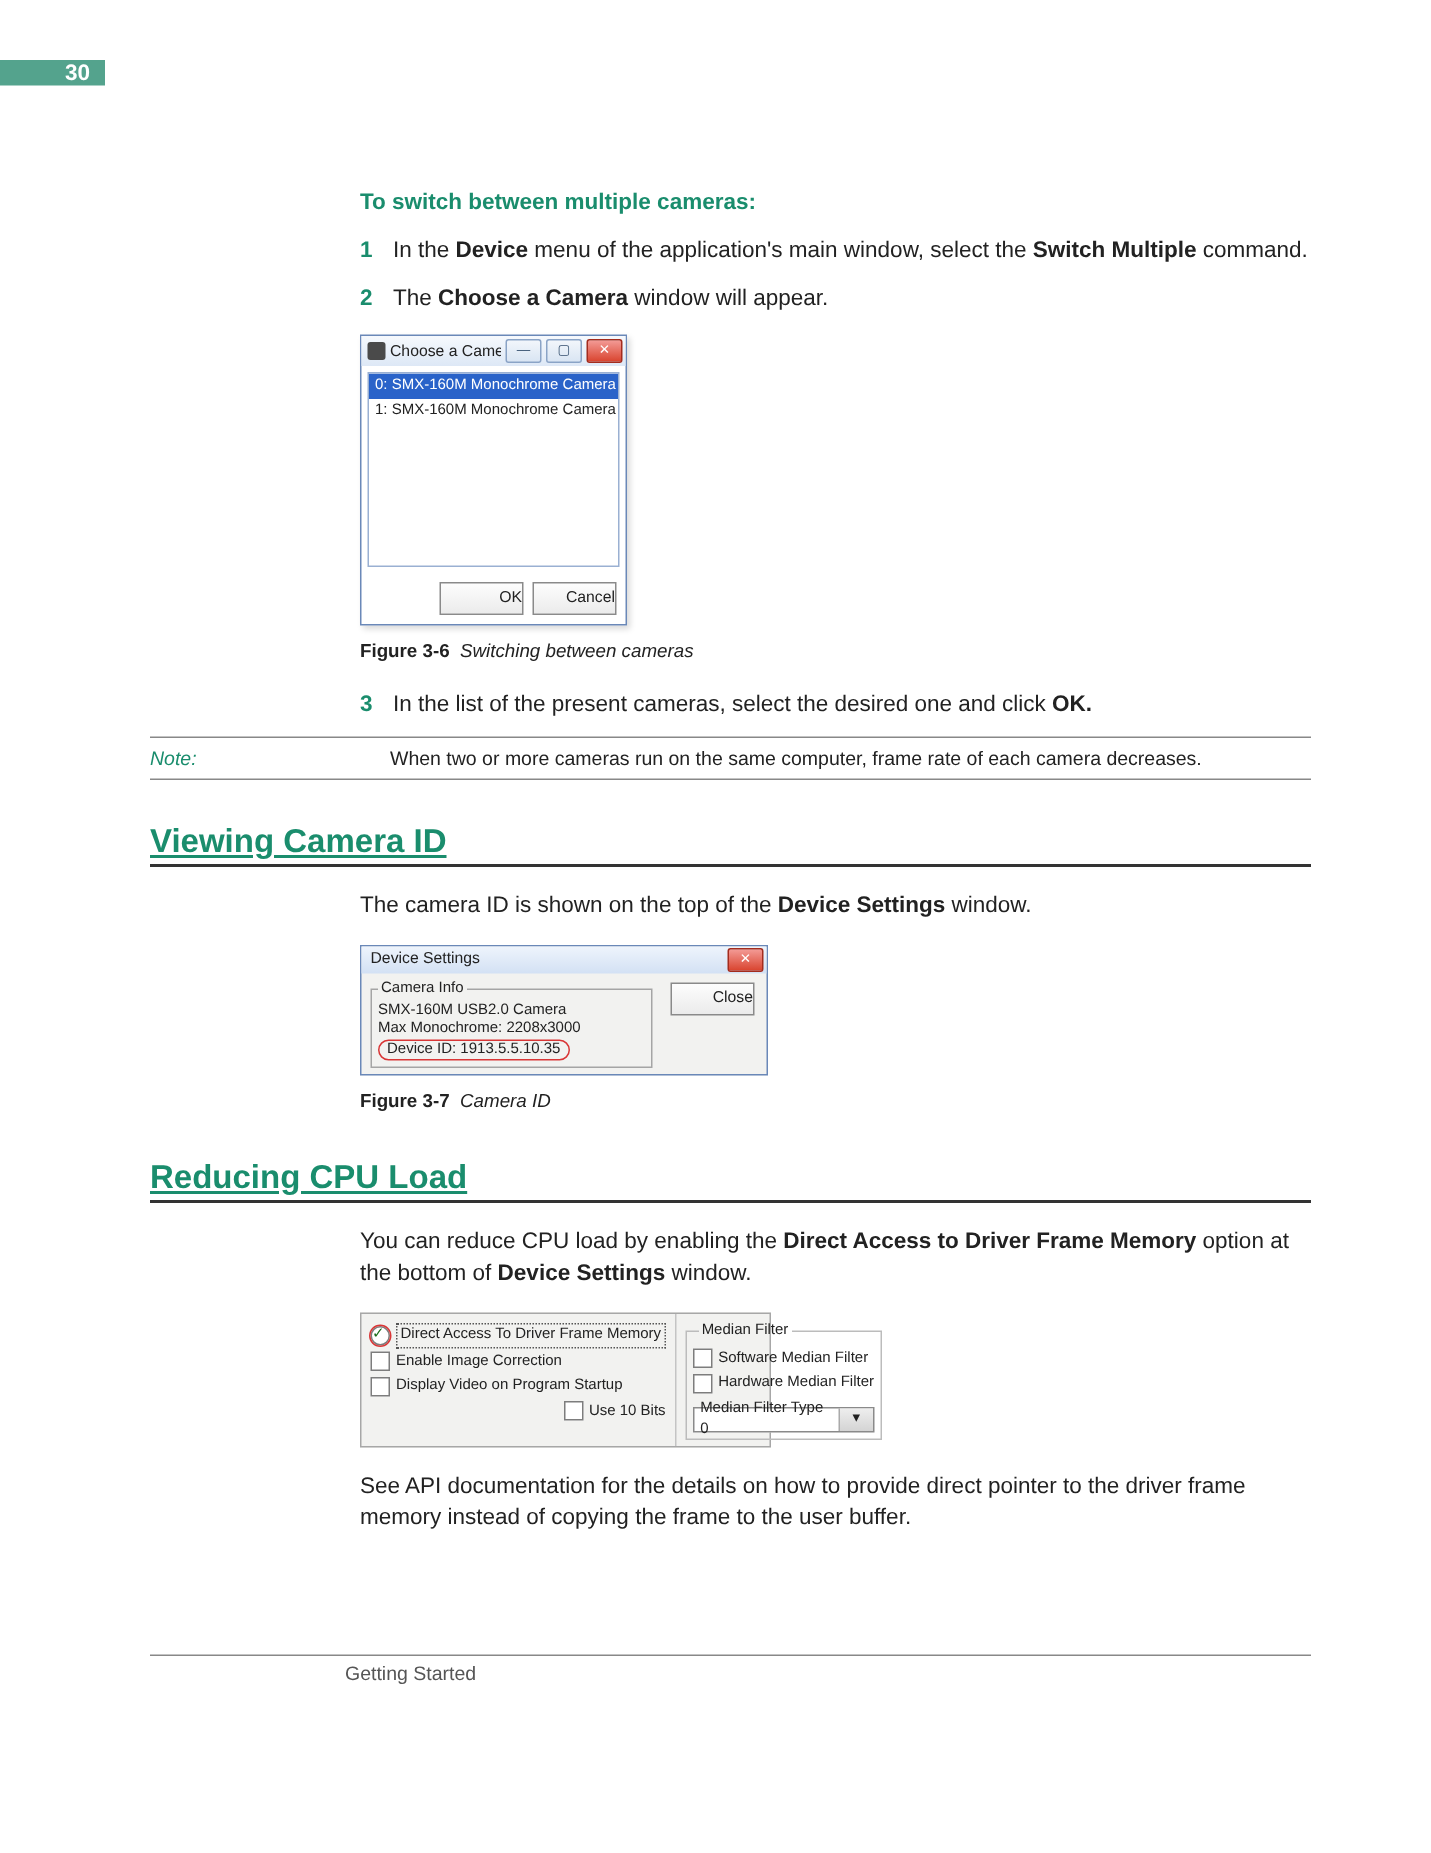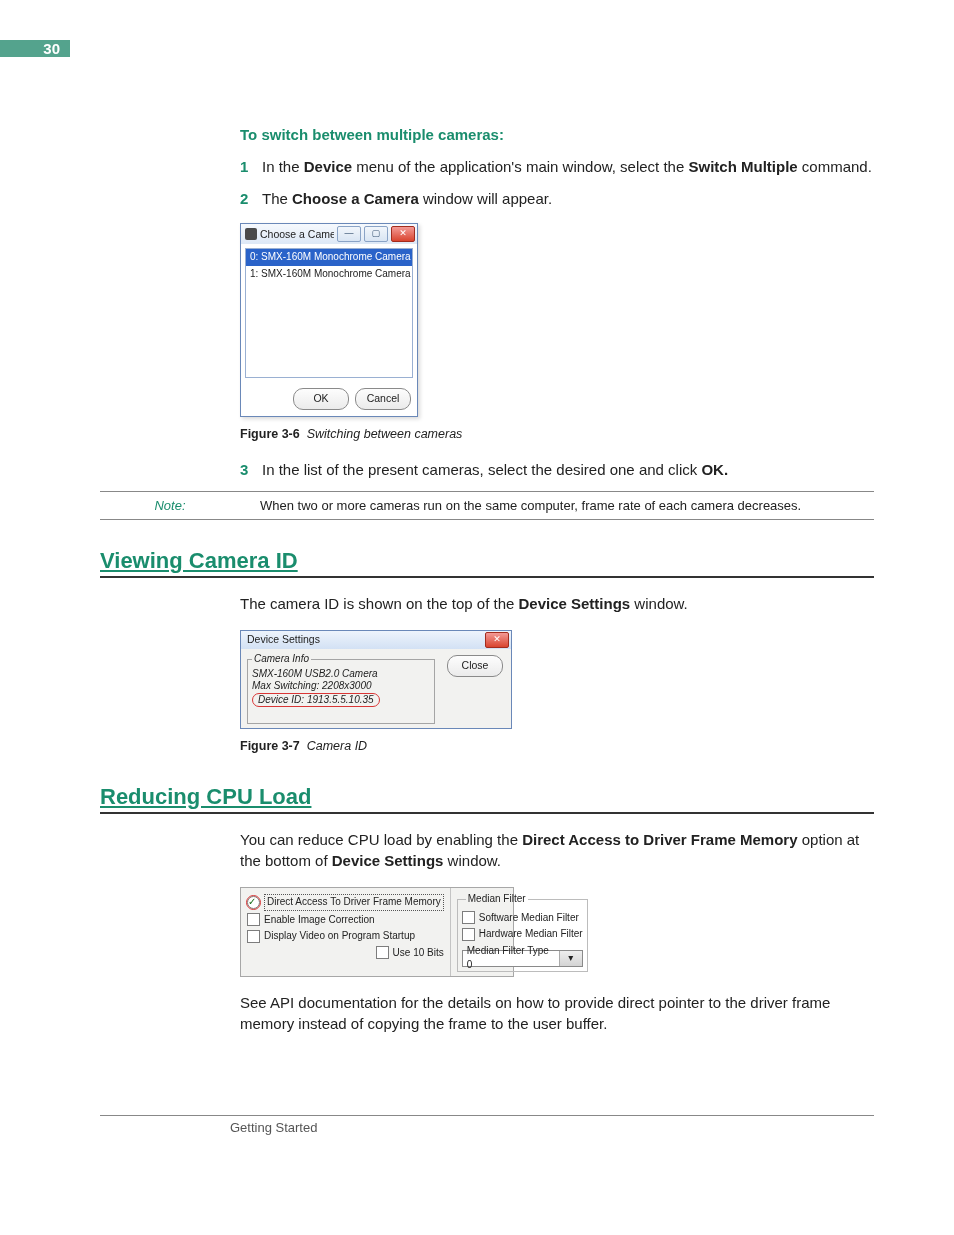--- a/index.html
+++ b/index.html
@@ -93,21 +93,21 @@
     align-items: flex-start;
     border-top: 1px solid #888;
     border-bottom: 1px solid #888;
     padding: 6px 0;
     margin: 10px 0 26px;
     font-size: 13px;
   }
   .note-lbl {
     width: 140px;
     min-width: 140px;
-    text-align: center;
+    text-align: left;
     padding-right: 20px;
     color: #1a8d6d;
     font-style: italic;
   }
   .note-body { flex: 1; }
   
   .footer {
     margin-top: 80px;
     font-size: 13px;
     color: #555;
@@ -171,23 +171,23 @@
     justify-content: flex-end;
     gap: 6px;
     padding: 6px;
   }
   .w32btn {
     min-width: 54px;
     height: 20px;
     border: 1px solid #8a8a8a;
     background: linear-gradient(#fdfdfd,#ebebeb);
     font-size: 10.5px;
-    text-align: center;
+    text-align: right;
     line-height: 18px;
-    border-radius: 10px;
+    border-radius: 0;
   }
   
   .dsettings {
     width: 270px;
     border: 1px solid #6a88b8;
     background: #f2f2f0;
     font-family: Tahoma, sans-serif;
     font-size: 10px;
   }
   .dsettings .titlebar {
@@ -197,23 +197,22 @@
     background: linear-gradient(#eef4fc,#d3e1f4);
     padding: 0 2px 0 6px;
     gap: 4px;
     font-size: 10.5px;
   }
   .dsettings .titlebar .ttl { flex: 1; }
   .dsettings .bodyrow { display: flex; }
   .dsettings fieldset {
     margin: 3px 4px 4px 6px;
     border: 1px solid #a5a5a5;
-    padding: 2px 4px 16px;
+    padding: 2px 4px 4px;
     flex: 1;
-    font-style: italic;
   }
   .dsettings legend { font-size: 10px; padding: 0 2px; }
   .dsettings .info-line { font-size: 10px; line-height: 12px; }
   .devid {
     display: inline-block;
     border: 1.5px solid #d93636;
     border-radius: 9px;
     padding: 0 5px;
     margin-top: 1px;
   }
@@ -329,21 +328,21 @@
 
       <div class="dsettings">
         <div class="titlebar">
           <span class="ttl">Device Settings</span>
           <span class="winbtn red">✕</span>
         </div>
         <div class="bodyrow">
           <fieldset>
             <legend>Camera Info</legend>
             <div class="info-line">SMX-160M USB2.0 Camera</div>
-            <div class="info-line">Max Switching: 2208x3000</div>
+            <div class="info-line">Max Monochrome: 2208x3000</div>
             <div class="info-line"><span class="devid">Device ID: 1913.5.5.10.35</span></div>
           </fieldset>
           <div style="padding:6px 8px;">
             <div class="w32btn">Close</div>
           </div>
         </div>
       </div>
       <div class="fig-cap">
         <span class="fig-lbl">Figure 3-7</span>&nbsp;
         <span class="fig-txt">Camera ID</span>

